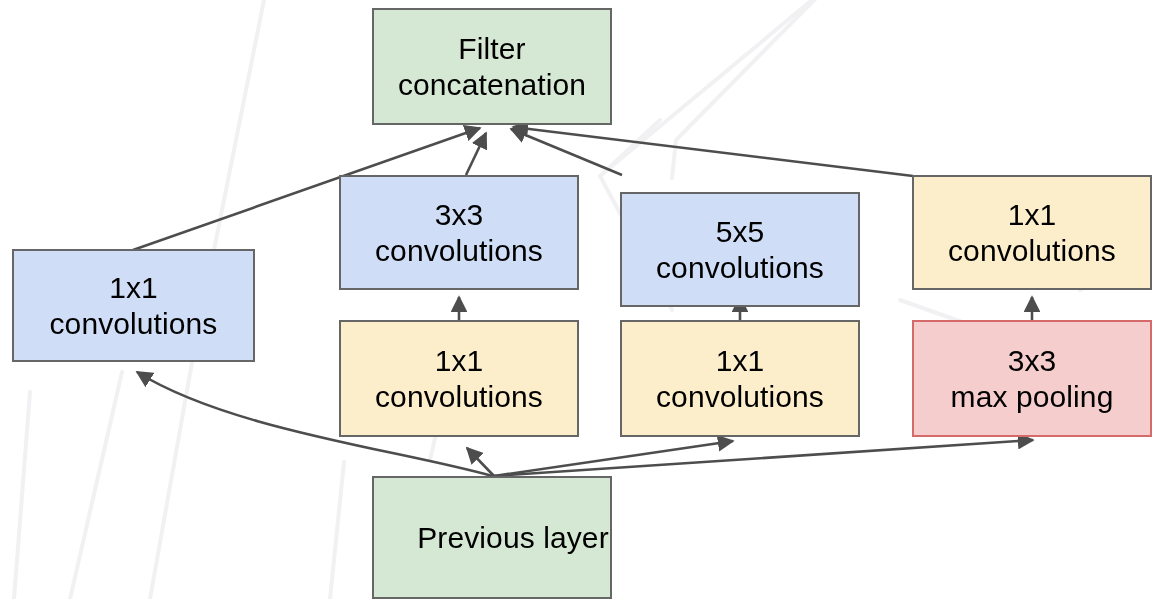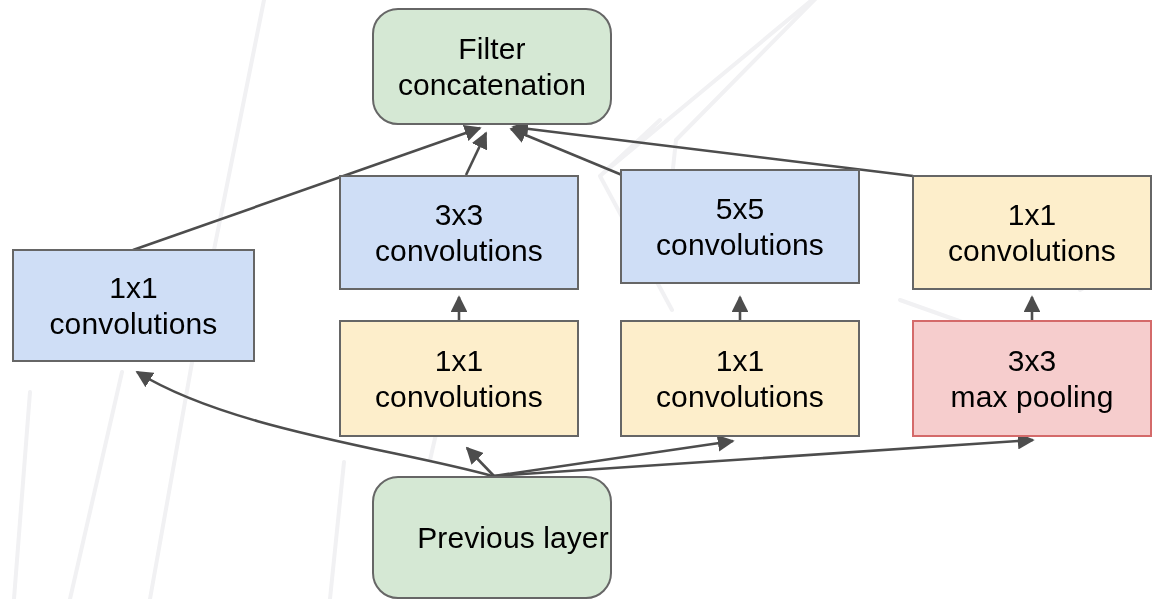--- a/index.html
+++ b/index.html
@@ -33,21 +33,21 @@
     text-align: center;
     border-style: solid;
     border-width: 2px;
     color: #000000;
     font-size: 30px;
     line-height: 1.18;
     letter-spacing: 0.1px;
     white-space: pre-line;
     z-index: 2;
   }
-  .node-green  { background: #d5e8d4; border-color: #82b366; border-radius: 26px; }
+  .node-green  { background: #d5e8d4; border-color: #82b366; }
   .node-blue   { background: #cfdef6; border-color: #7393b3; }
   .node-yellow { background: #fdeecb; border-color: #c7ab62; }
   .node-red    { background: #f6cdcd; border-color: #d96c6c; }
   
   .node-green, .node-blue, .node-yellow { border-color: #666666; }
   .node-red { border-color: #d46a6a; }
 </style>
 </head>
 <body>
 
@@ -92,21 +92,21 @@
 
   <div class="node node-green" style="left:372px; top:8px; width:240px; height:117px;">Filter
 concatenation</div>
 
   <div class="node node-blue" style="left:12px; top:249px; width:243px; height:113px;">1x1
 convolutions</div>
 
   <div class="node node-blue" style="left:339px; top:175px; width:240px; height:115px;">3x3
 convolutions</div>
 
-  <div class="node node-blue" style="left:620px; top:169px; width:240px; height:115px;">5x5
+  <div class="node node-blue" style="left:620px; top:192px; width:240px; height:115px;">5x5
 convolutions</div>
 
   <div class="node node-yellow" style="left:912px; top:175px; width:240px; height:115px;">1x1
 convolutions</div>
 
   <div class="node node-yellow" style="left:339px; top:320px; width:240px; height:117px;">1x1
 convolutions</div>
 
   <div class="node node-yellow" style="left:620px; top:320px; width:240px; height:117px;">1x1
 convolutions</div>

